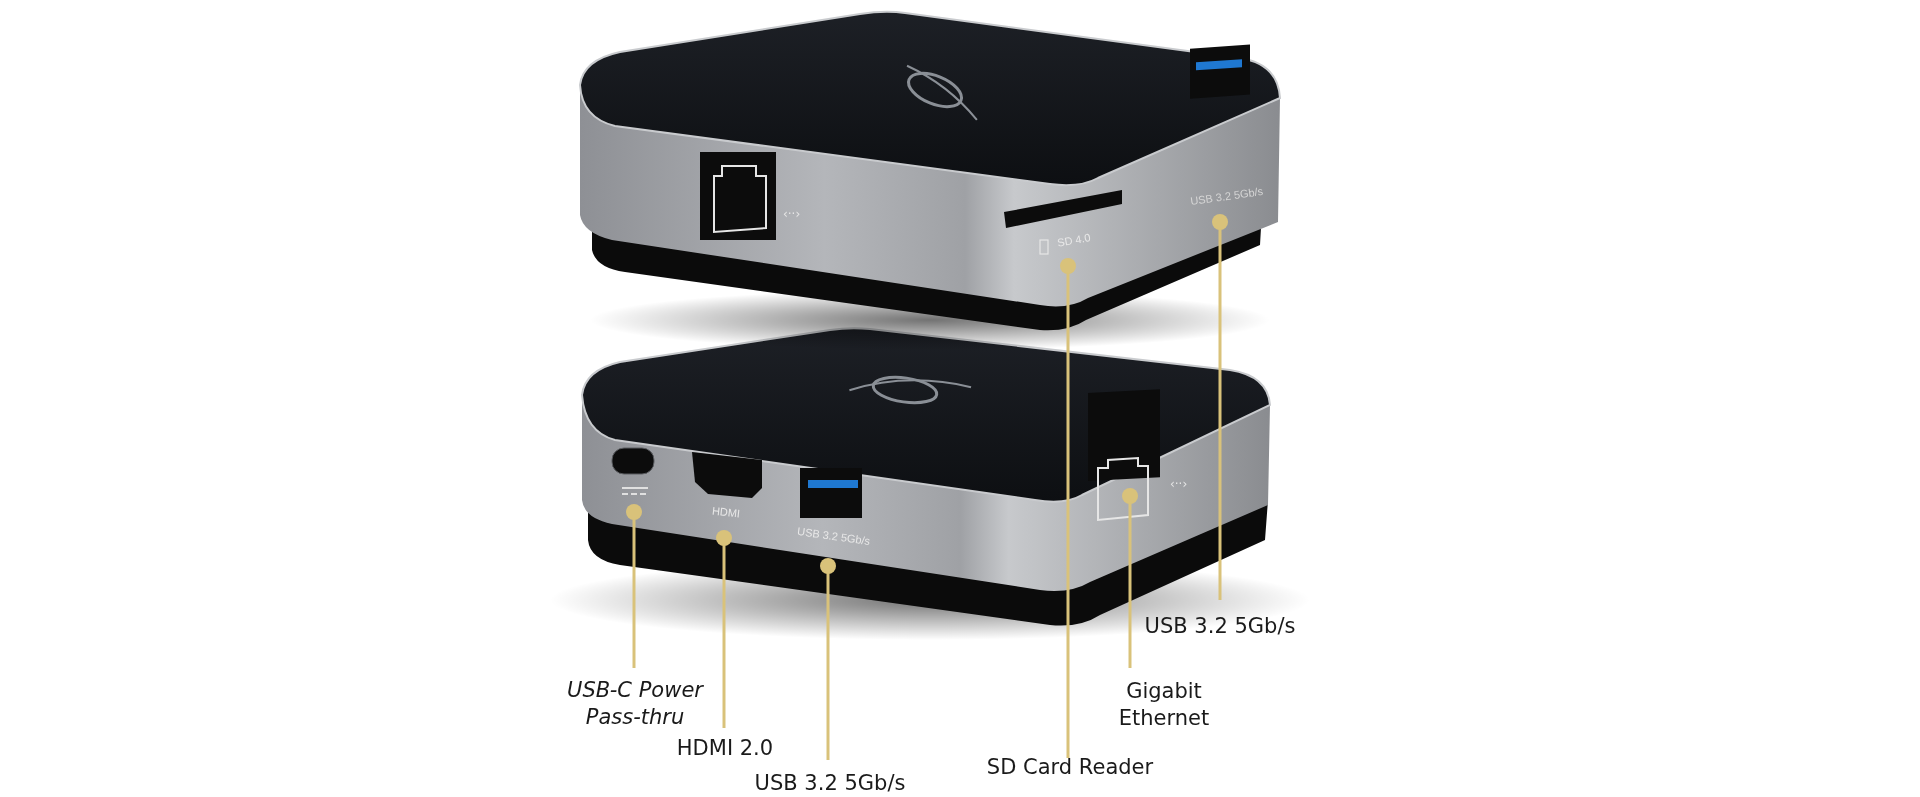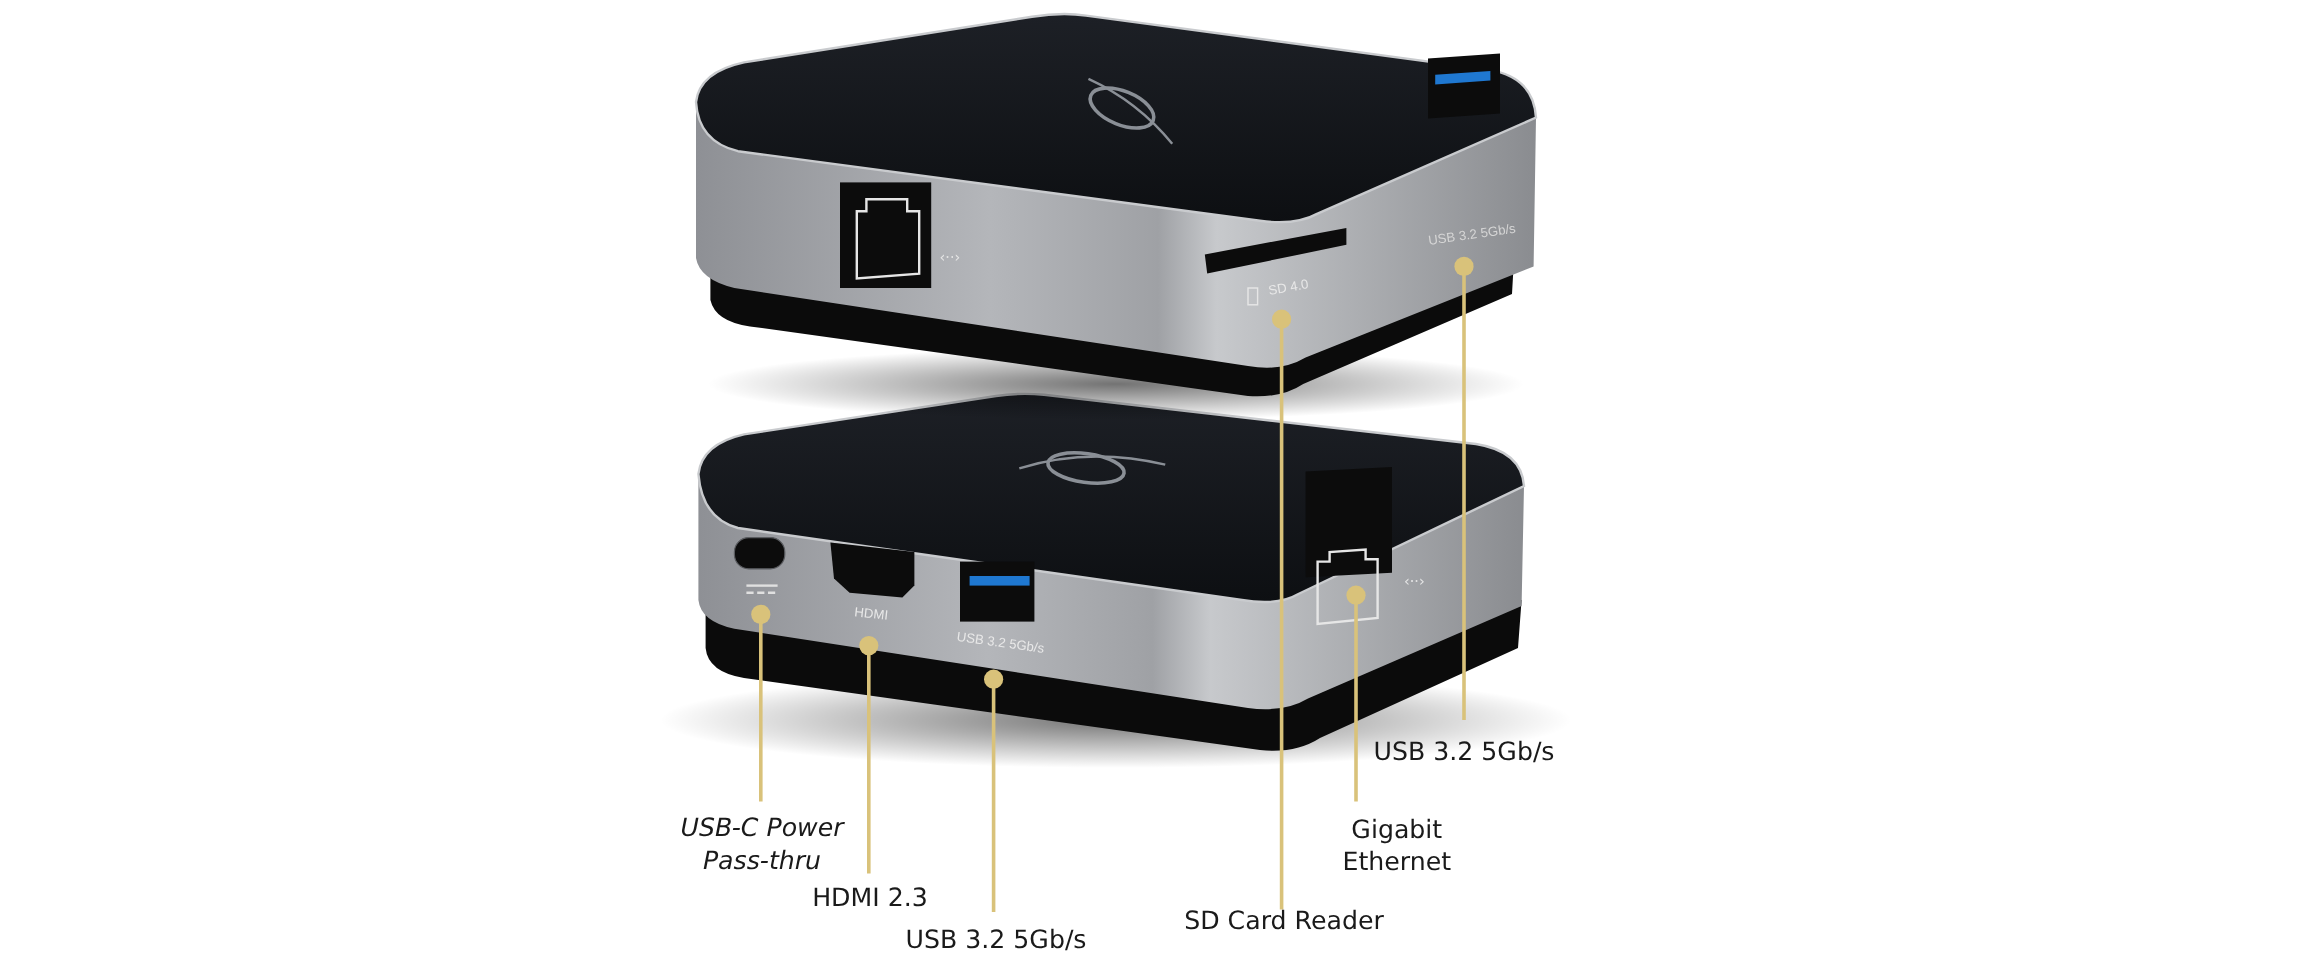--- a/index.html
+++ b/index.html
@@ -104,20 +104,20 @@
   <div class="port-text" style="left:1057px;top:234px;transform:rotate(-10deg);">SD 4.0</div>
   <div class="port-text" style="left:1190px;top:190px;transform:rotate(-8deg);color:#d5d5d5;">USB 3.2 5Gb/s</div>
   <div class="port-text" style="left:712px;top:506px;transform:rotate(6deg);">HDMI</div>
   <div class="port-text" style="left:797px;top:530px;transform:rotate(8deg);">USB 3.2 5Gb/s</div>
 </div>
 
 <div class="label" style="left:560px;top:677px;width:150px;font-style:italic;">
   <div>USB-C Power</div>
   <div>Pass-thru</div>
 </div>
-<div class="label" style="left:660px;top:735px;width:130px;">HDMI 2.3</div>
+<div class="label" style="left:660px;top:735px;width:130px;">HDMI 2.0</div>
 <div class="label" style="left:745px;top:770px;width:170px;">USB 3.2 5Gb/s</div>
 <div class="label" style="left:975px;top:754px;width:190px;">SD Card Reader</div>
 <div class="label" style="left:1104px;top:678px;width:120px;">
   <div>Gigabit</div>
   <div>Ethernet</div>
 </div>
 <div class="label" style="left:1135px;top:613px;width:170px;">USB 3.2 5Gb/s</div>
 
 </body></html>

